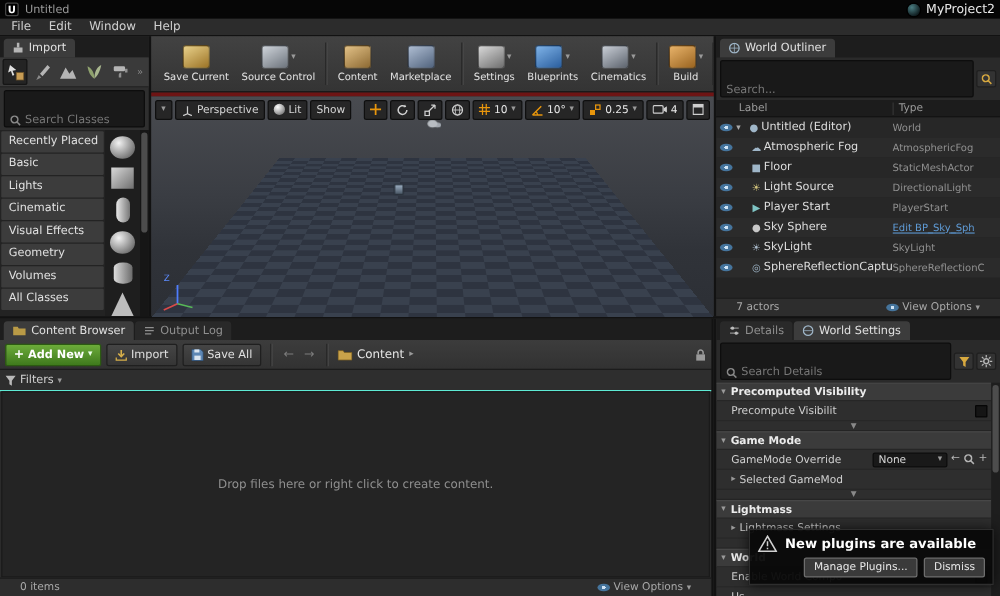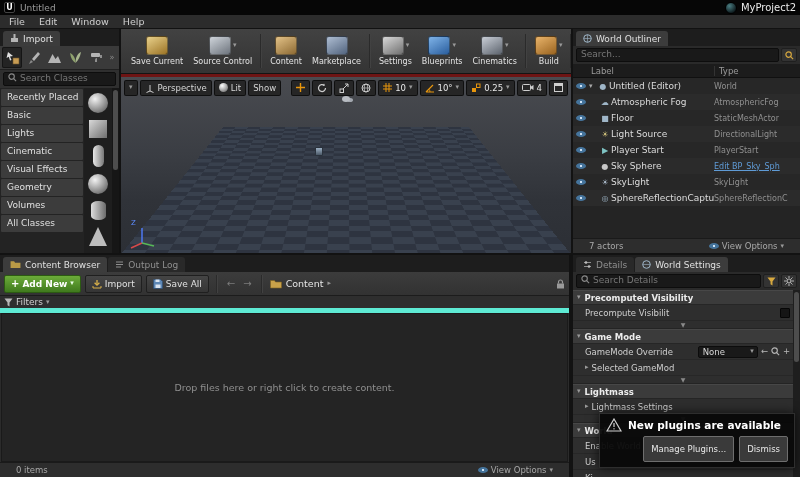--- a/index.html
+++ b/index.html
@@ -19,21 +19,21 @@
   .menu-item{padding:0 7px;font-size:9.5px;color:#d0d0d0;cursor:default;}
 
   .main-row{flex:none;height:224px;display:flex;min-height:0;}
   .bottom-row{flex:1;display:flex;border-top:2px solid #121212;min-height:0;}
 
   
   .tabbar{flex:none;height:17px;background:#1d1d1d;display:flex;align-items:flex-end;gap:1px;padding:2px 3px 0;}
   .tab{height:15px;background:#3c3c3c;border-radius:3px 3px 0 0;padding:0 7px;display:flex;align-items:center;gap:4px;font-size:9px;color:#e0e0e0;white-space:nowrap;}
   .tab.inactive{background:#292929;color:#8f8f8f;}
   .searchrow{flex:none;display:flex;align-items:center;gap:2px;padding:2px 3px;}
-  .searchbox{flex:1;display:flex;align-items:flex-start;gap:3px;height:14px;background:#191919;border:1px solid #0d0d0d;border-radius:2px;padding:0 4px;min-width:0;}
+  .searchbox{flex:1;display:flex;align-items:flex-end;gap:3px;height:30px;background:#191919;border:1px solid #0d0d0d;border-radius:2px;padding:0 4px;min-width:0;}
   .searchbox input{flex:1;min-width:0;background:transparent;border:0;outline:0;color:#c0c0c0;font-size:9px;font-family:inherit;padding:0;}
   .searchbox input::placeholder{color:#777;}
   .icon-btn{flex:none;display:flex;align-items:center;justify-content:center;width:16px;height:14px;background:#333;border:1px solid #1f1f1f;border-radius:2px;}
   .chev{color:#9a9a9a;font-size:7px;line-height:1;}
   .eye{display:inline-block;width:10px;height:6px;border-radius:50%;background:radial-gradient(circle,#cfe2f3 0 1.4px,#45749c 1.5px 100%);}
   .statusbar{flex:none;height:15px;background:#2d2d2d;border-top:1px solid #1a1a1a;display:flex;align-items:center;padding:0 16px;font-size:8.5px;color:#a8a8a8;}
   .statusbar .right{margin-left:auto;display:flex;align-items:center;gap:3px;}
 
   
   .left-panel{flex:none;width:121px;background:#2f2f2f;border-right:2px solid #121212;display:flex;flex-direction:column;min-height:0;}
@@ -118,31 +118,31 @@
   .mini{color:#b8b8b8;font-size:8.5px;line-height:1;}
 
   
   .cb{flex:1;min-width:0;background:#2b2b2b;border-right:2px solid #121212;display:flex;flex-direction:column;}
   .cb-toolbar{flex:none;height:24px;background:linear-gradient(#3c3c3c,#323232);border-bottom:1px solid #1c1c1c;display:flex;align-items:center;gap:4px;padding:0 4px;}
   .btn{display:flex;align-items:center;gap:3px;height:18px;padding:0 6px;background:linear-gradient(#454545,#353535);border:1px solid #1f1f1f;border-radius:2px;font-size:9px;color:#e0e0e0;white-space:nowrap;}
   .btn-addnew{background:linear-gradient(#6cab3a,#3f7a1d);border-color:#2c5a12;color:#fff;font-weight:bold;}
   .plus{font-weight:bold;color:#fff;font-size:10px;line-height:1;}
   .nav-arrow{color:#7c7c7c;font-size:10px;padding:0 2px;}
   .crumb{display:flex;align-items:center;gap:4px;font-size:9.5px;color:#e6e6e6;}
-  .cb-filterrow{flex:none;height:17px;display:flex;align-items:center;gap:4px;padding:0 4px;background:#2e2e2e;border-bottom:5px solid #5eead4;}
+  .cb-filterrow{flex:none;height:17px;display:flex;align-items:center;gap:4px;padding:0 4px;background:#2e2e2e;border-bottom:1px solid #5eead4;}
   .filters{display:flex;align-items:center;gap:3px;color:#d0d0d0;font-size:9px;}
   .cb-main{flex:1;background:#242424;border:1px solid #1a1a1a;margin:0 1px;display:flex;align-items:center;justify-content:center;min-height:0;}
   .drop-text{color:#8f8f8f;font-size:9.5px;}
 
   
   .notif{position:absolute;right:5px;bottom:9px;width:196px;background:rgba(8,8,8,.95);border:1px solid #2e2e2e;box-shadow:0 0 10px rgba(0,0,0,.7);padding:4px 6px 5px;z-index:50;}
   .notif-top{display:flex;align-items:center;gap:6px;}
   .notif-title{font-size:10.5px;font-weight:bold;color:#fff;}
   .notif-btns{display:flex;justify-content:flex-end;gap:5px;margin-top:4px;}
-  .nbtn{height:26px;display:flex;align-items:center;padding:0 7px;background:#3a3a3a;border:1px solid #6e6e6e;border-radius:2px;font-size:8.5px;color:#e8e8e8;}
+  .nbtn{height:16px;display:flex;align-items:center;padding:0 7px;background:#3a3a3a;border:1px solid #6e6e6e;border-radius:2px;font-size:8.5px;color:#e8e8e8;}
 </style>
 </head>
 <body>
 
 <div class="app">
 
   <div class="titlebar">
     <span class="ue-logo">U</span>
     <span class="win-title">Untitled</span>
     <span class="spacer"></span>

